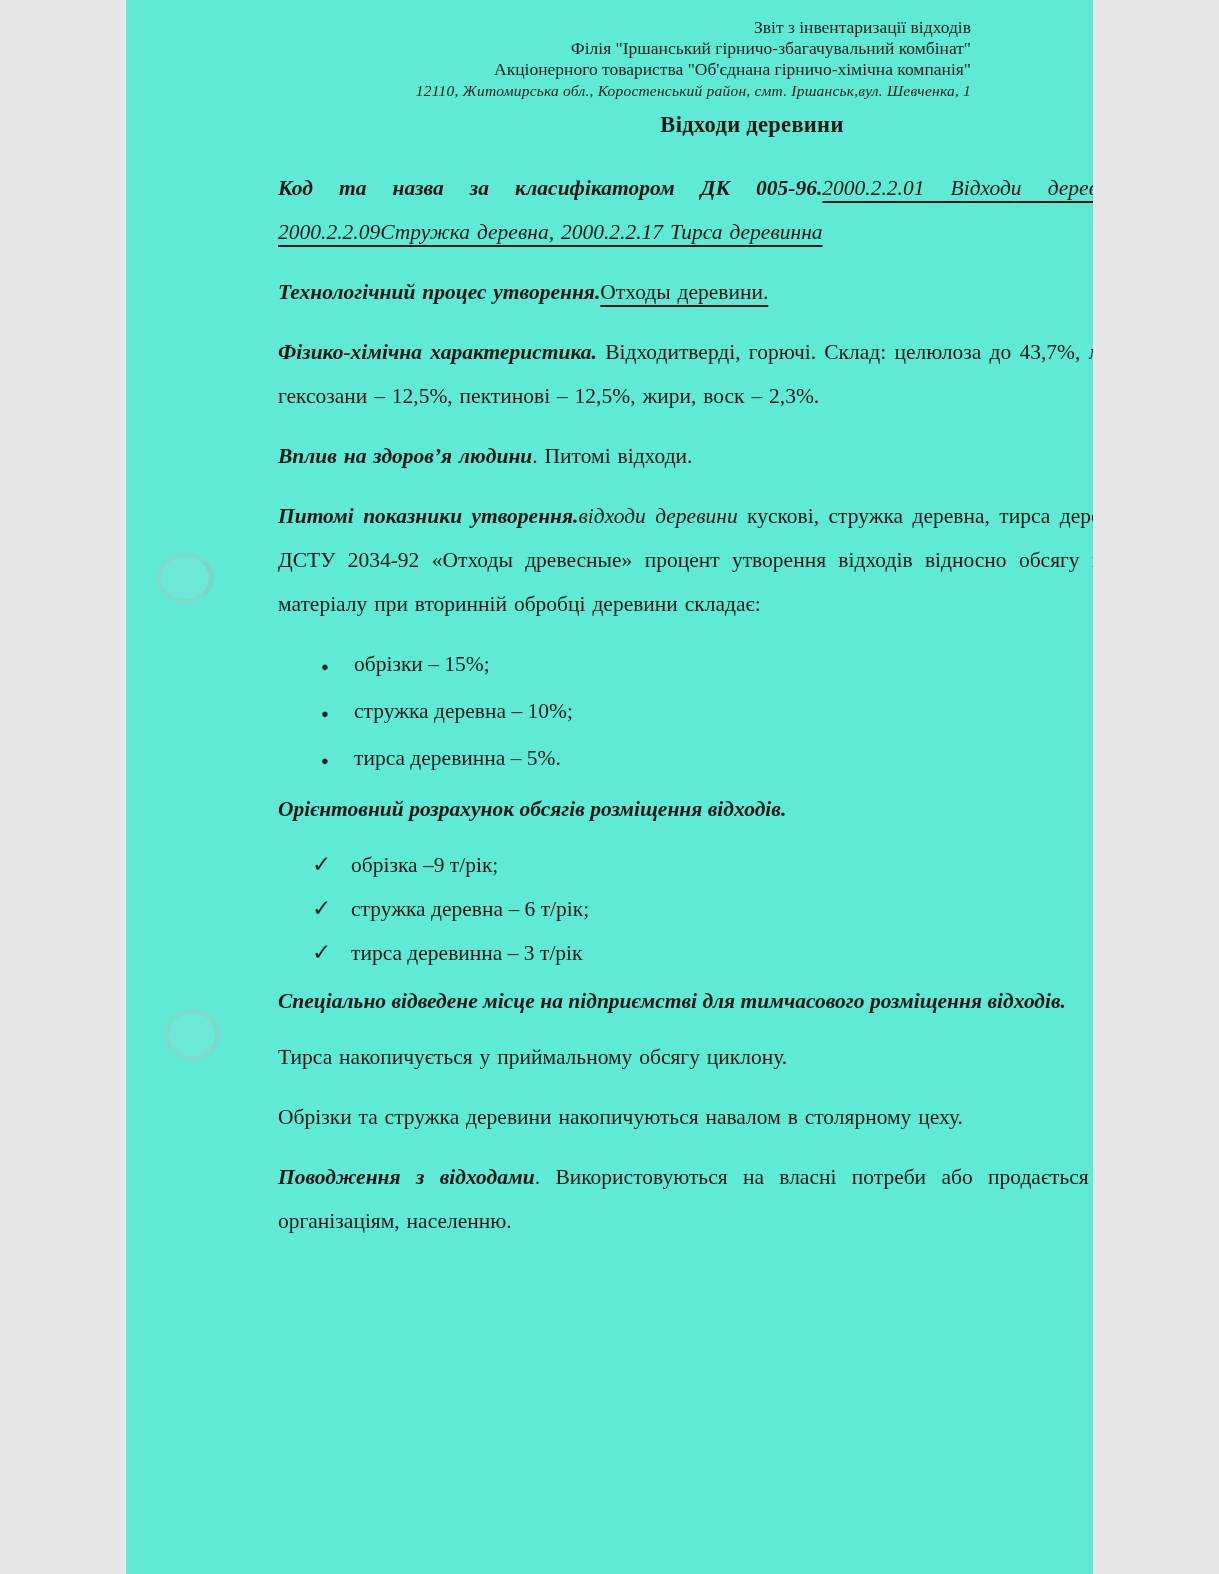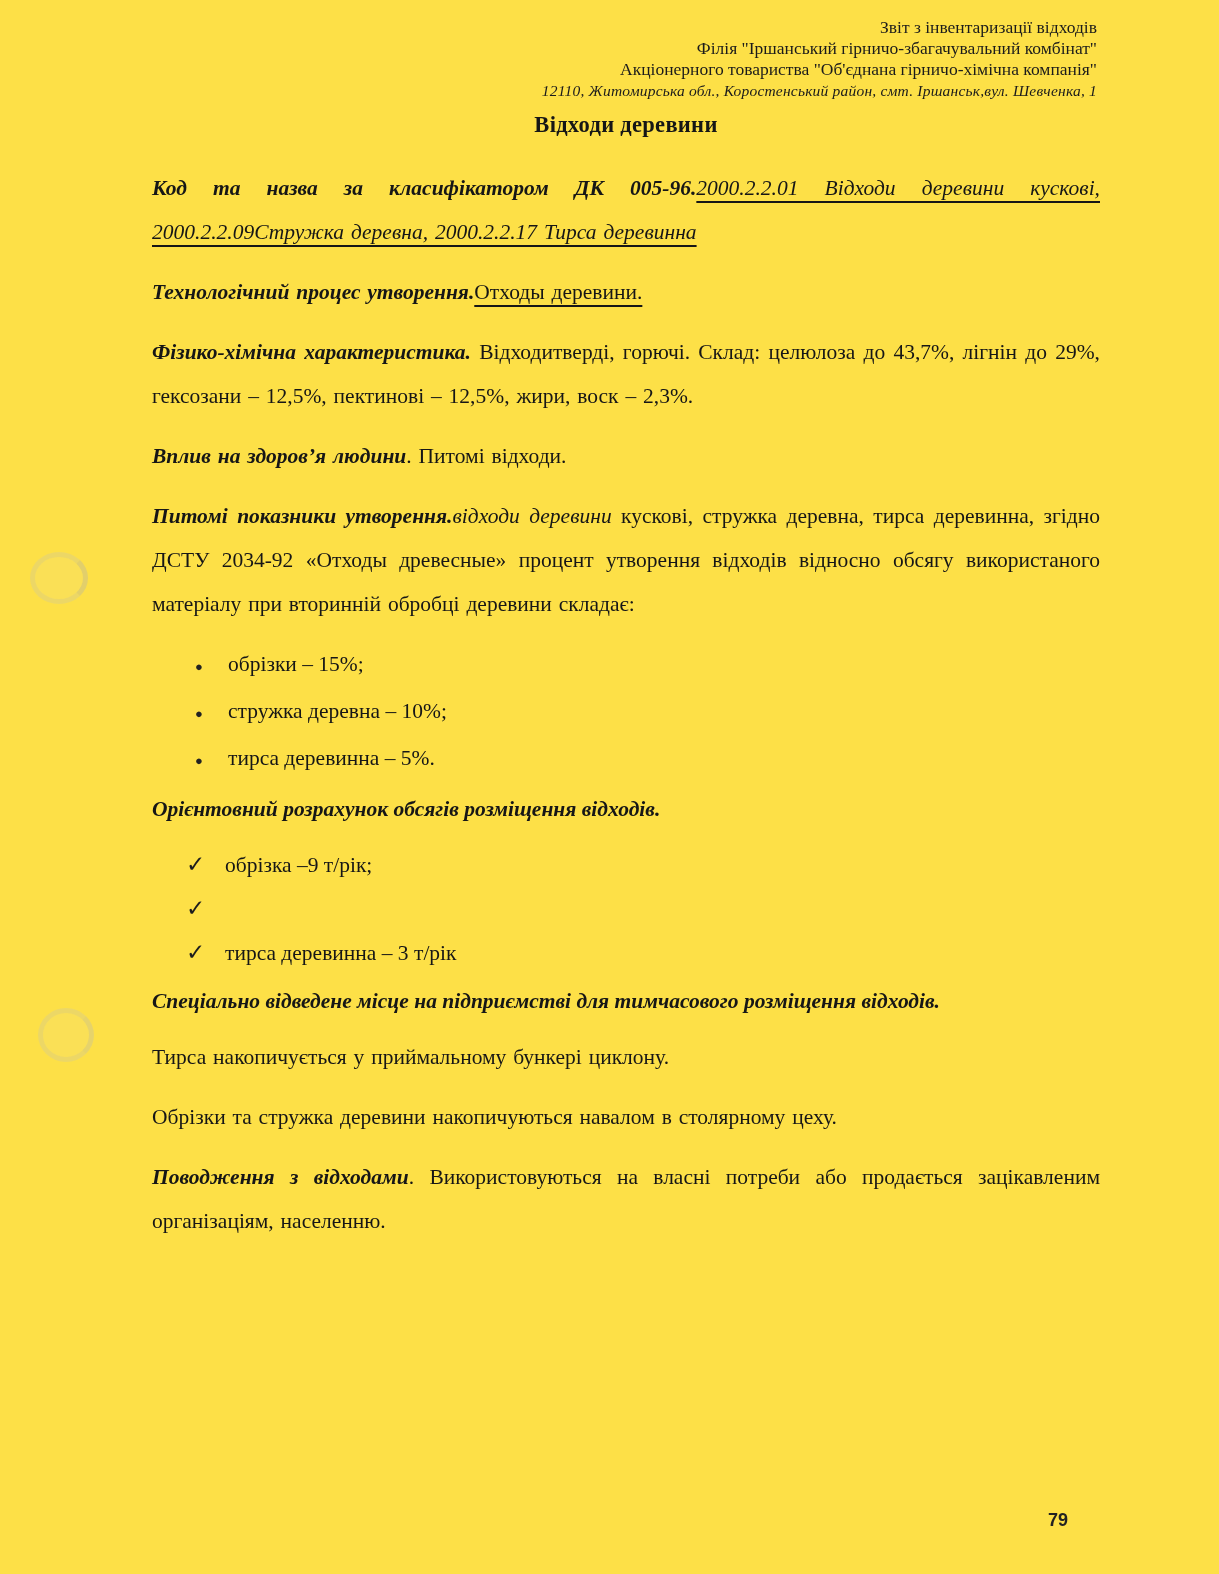--- a/index.html
+++ b/index.html
@@ -2,24 +2,24 @@
 <html><head>
 <meta charset="utf-8">
 <style>
   html, body {
     margin: 0;
     padding: 0;
     background: #e8e8e8;
   }
   .page {
     position: relative;
-    width: 1219px;
+    width: 967px;
     height: 1574px;
     margin: 0 auto;
-    background: #fde047;
+    background: #5eead4;
     font-family: "Liberation Serif", serif;
     color: #161616;
     overflow: hidden;
   }
   
   .scan-artifact {
     position: absolute;
     border: 5px solid rgba(180,180,180,0.18);
     border-radius: 50%;
     background: rgba(225,225,225,0.10);
@@ -181,30 +181,31 @@
 
     <p class="subheading">Орієнтовний розрахунок обсягів розміщення відходів.</p>
 
     <ul class="doc-list check-list">
       <li>
           <span class="icon">✓</span>
           <span>обрізка –9 т/рік;</span>
         </li>
       <li>
           <span class="icon">✓</span>
+          <span>стружка деревна – 6 т/рік;</span>
         </li>
       <li>
           <span class="icon">✓</span>
           <span>тирса деревинна – 3 т/рік</span>
         </li>
     </ul>
 
     <p class="subheading">Спеціально відведене місце на підприємстві для тимчасового розміщення відходів.</p>
 
-    <p class="body"><span>Тирса накопичується у приймальному бункері циклону.</span></p>
+    <p class="body"><span>Тирса накопичується у приймальному обсягу циклону.</span></p>
 
     <p class="body"><span>Обрізки та стружка деревини накопичуються навалом в столярному цеху.</span></p>
 
     <p class="body just last-line-left"><span class="lead">Поводження з відходами</span><span>. Використовуються на власні потреби або продається зацікавленим організаціям, населенню.</span></p>
 
   </div>
 
   <div class="page-number">79</div>
 
 </div>

